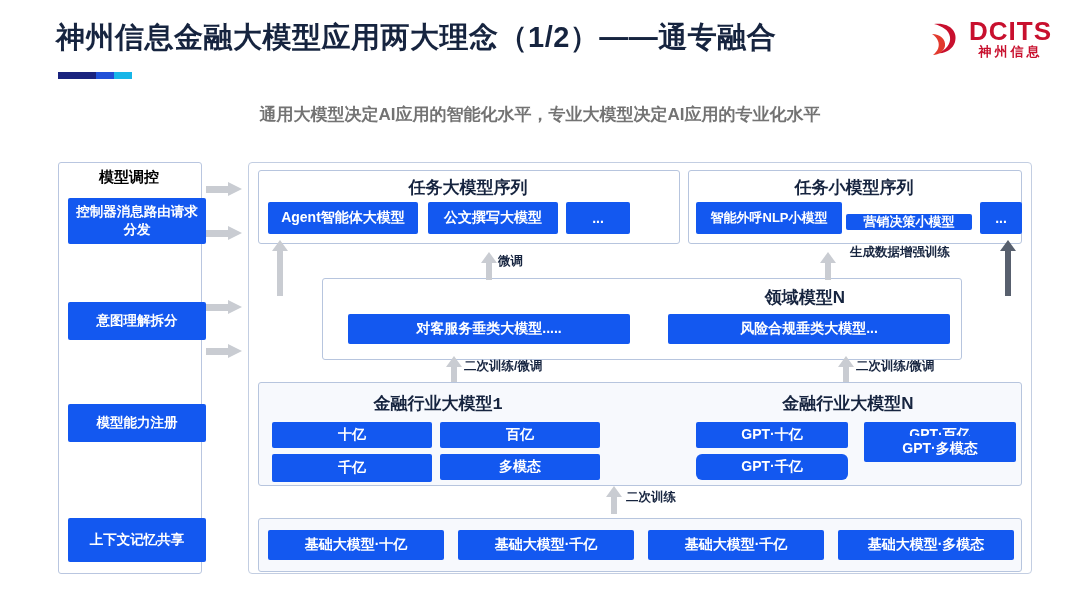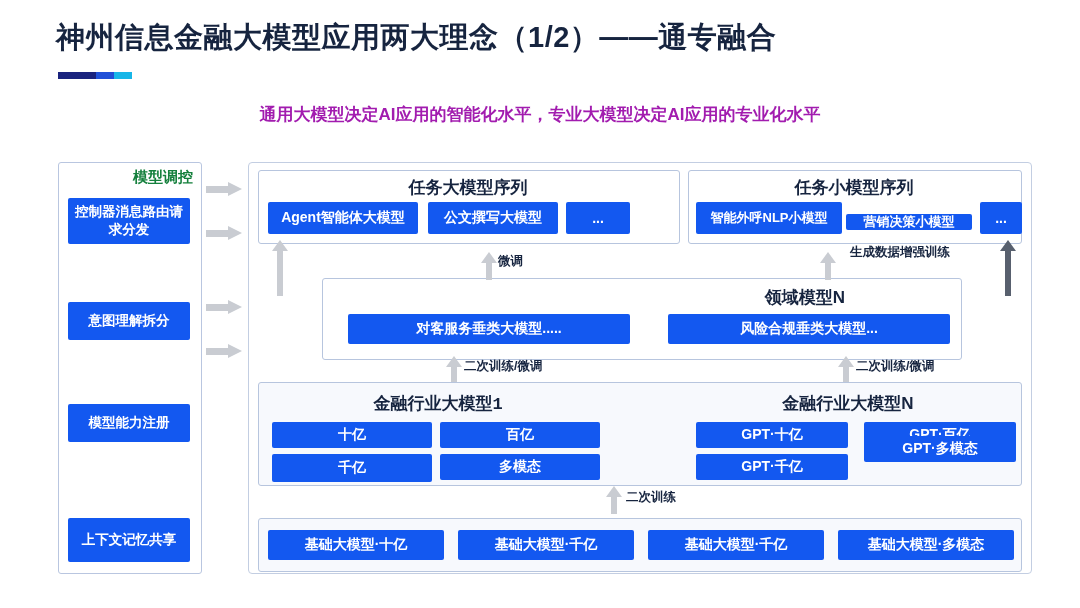--- a/index.html
+++ b/index.html
@@ -73,21 +73,21 @@
   }
 
   .subtitle {
     position: absolute;
     top: 103px;
     left: 0;
     width: 1080px;
     text-align: center;
     font-size: 17px;
     font-weight: bold;
-    color: #a21caf;
+    color: #737373;
   }
 
   
   .left-panel {
     position: absolute;
     left: 58px;
     top: 162px;
     width: 142px;
     height: 410px;
     border: 1px solid #b9c6e0;
@@ -95,27 +95,26 @@
     background: #ffffff;
   }
   .left-title {
     position: absolute;
     left: 58px;
     top: 168px;
     width: 142px;
     text-align: center;
     font-size: 15px;
     font-weight: bold;
-    color: #15803d;
-    margin-left: 34px;
+    color: #000000;
   }
   .left-box {
     position: absolute;
     left: 68px;
-    width: 122px;
+    width: 138px;
     background: #1358f0;
     color: #ffffff;
     font-size: 13.5px;
     font-weight: bold;
     border-radius: 2px;
     display: flex;
     align-items: center;
     justify-content: center;
     text-align: center;
     line-height: 1.35;
@@ -234,20 +233,32 @@
 
 <div class="slide">
 
   <div class="title">神州信息金融大模型应用两大理念（1/2）——通专融合</div>
   <div class="title-underline">
     <div class="seg1"></div>
       <div class="seg2"></div>
       <div class="seg3"></div>
   </div>
 
+  <div class="logo">
+    <div class="logo-mark">
+      <svg width="34" height="38" viewBox="0 0 34 38">
+        <path d="M6 4 C22 2, 30 12, 27 22 C25 29, 17 34, 10 33 C18 30, 23 24, 22 17 C21 10, 14 6, 6 4 Z" fill="#c8102e"></path>
+        <path d="M4 14 C12 14, 18 19, 17 26 C16 31, 11 35, 5 35 C10 31, 12 26, 10 21 C9 18, 7 16, 4 14 Z" fill="#e23a2e"></path>
+      </svg>
+    </div>
+    <div>
+      <div class="logo-text-main">DCITS</div>
+      <div class="logo-text-sub">神州信息</div>
+    </div>
+  </div>
 
   <div class="subtitle">通用大模型决定AI应用的智能化水平，专业大模型决定AI应用的专业化水平</div>
 
   <div class="left-panel"></div>
   <div class="left-title">模型调控</div>
   <div class="left-box" id="lb0">控制器消息路由请求分发</div>
   <div class="left-box" id="lb1">意图理解拆分</div>
   <div class="left-box" id="lb2">模型能力注册</div>
   <div class="left-box" id="lb3">上下文记忆共享</div>
 
@@ -290,21 +301,21 @@
   <div class="group-box" id="grpIndustry"></div>
   <div class="group-title" style="left:268px; top:392px; width:340px;font-family:Liberation Mono, monospace;">金融行业大模型1</div>
   <div class="blue-chip" style="left:272px; top:422px; width:160px; height:26px;">十亿</div>
   <div class="blue-chip" style="left:440px; top:422px; width:160px; height:26px;">百亿</div>
   <div class="blue-chip" style="left:272px; top:454px; width:160px; height:28px;">千亿</div>
   <div class="blue-chip" style="left:440px; top:454px; width:160px; height:26px;">多模态</div>
 
   <div class="group-title" style="left:678px; top:392px; width:340px;">金融行业大模型N</div>
   <div class="blue-chip" style="left:696px; top:422px; width:152px; height:26px;">GPT·十亿</div>
   <div class="blue-chip" style="left:864px; top:422px; width:152px; height:26px;">GPT·百亿</div>
-  <div class="blue-chip" style="left:696px; top:454px; width:152px; height:26px;">GPT·千亿</div>
+  <div class="blue-chip" style="left:696px; top:454px; width:152px; height:26px;border-radius:6px;">GPT·千亿</div>
   <div class="blue-chip" style="left:864px; top:436px; width:152px; height:26px;">GPT·多模态</div>
 
   <div class="group-box" id="grpBase"></div>
   <div class="blue-chip" style="left:268px; top:530px; width:176px; height:30px;">基础大模型·十亿</div>
   <div class="blue-chip" style="left:458px; top:530px; width:176px; height:30px;">基础大模型·千亿</div>
   <div class="blue-chip" style="left:648px; top:530px; width:176px; height:30px;">基础大模型·千亿</div>
   <div class="blue-chip" style="left:838px; top:530px; width:176px; height:30px;">基础大模型·多模态</div>
 
   <div class="up-arrow" style="left:272px; top:240px; height:56px;">
     <div class="head"></div>

